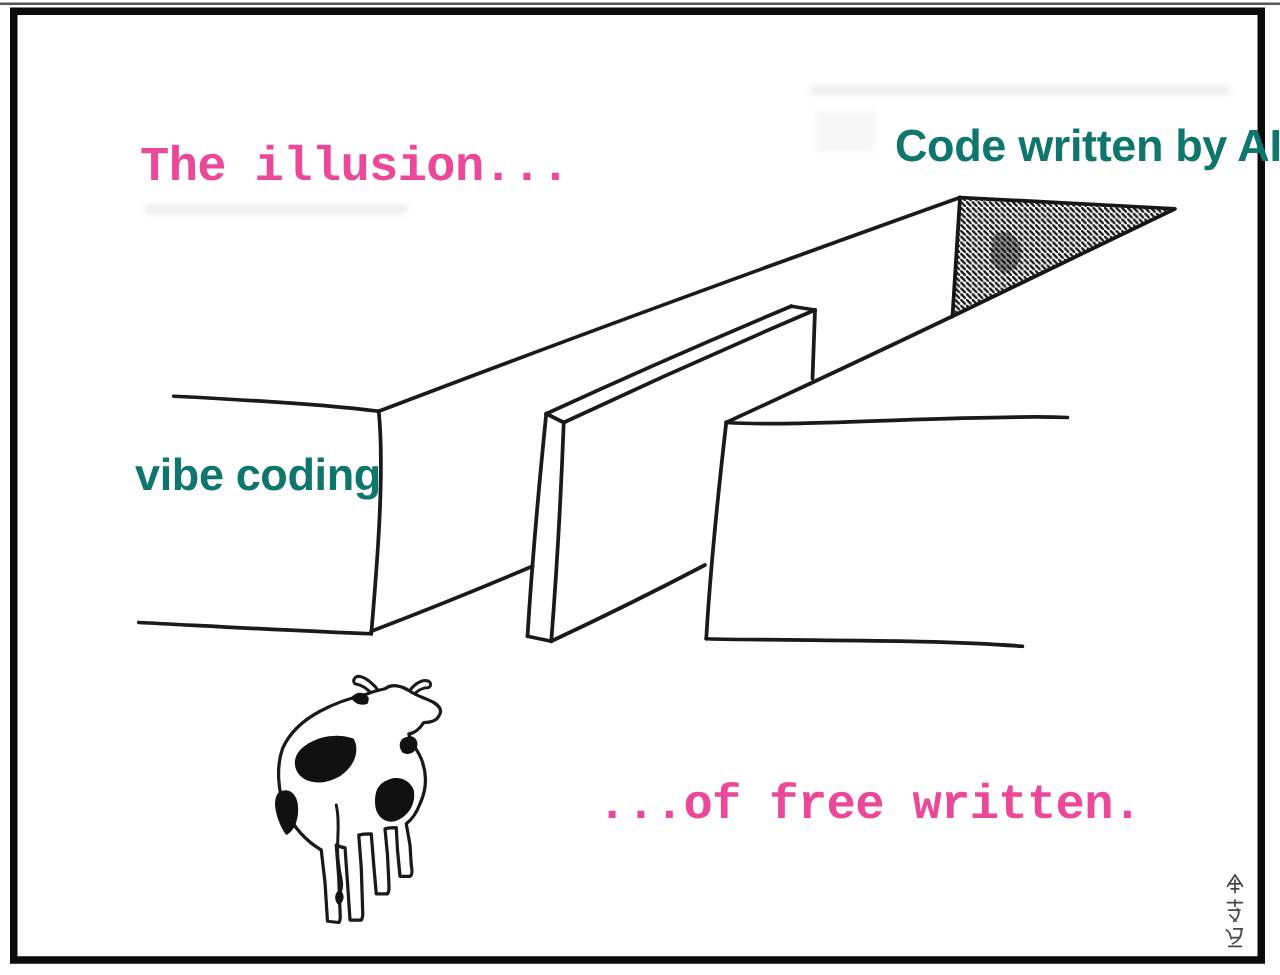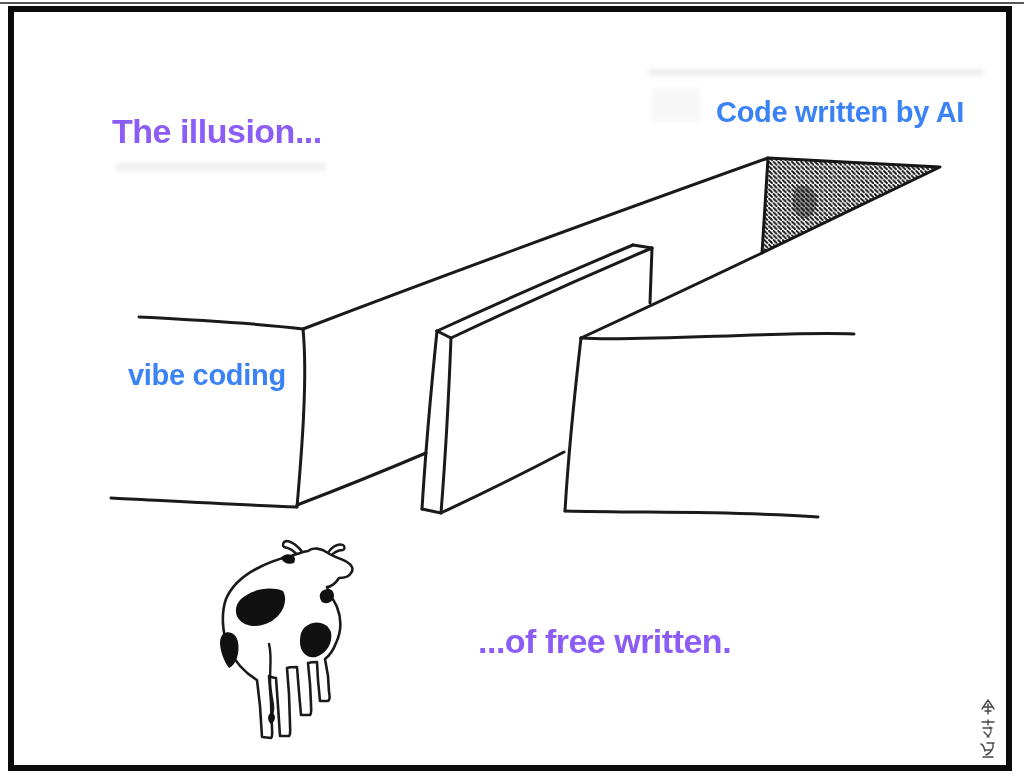--- a/index.html
+++ b/index.html
@@ -8,31 +8,31 @@
     position:relative;width:1024px;height:780px;background:#ffffff;
     overflow:hidden;font-family:"Liberation Sans","DejaVu Sans",sans-serif;
   }
   .hairline-top{position:absolute;top:2px;left:0;width:100%;height:2px;background:#3a3a3a;opacity:.85;}
   .frame{
     position:absolute;left:8px;top:6px;width:1004px;height:765px;
     border:6px solid #0b0b0b;box-sizing:border-box;
   }
   svg.art{position:absolute;left:0;top:0;width:1024px;height:780px;}
   .caption{
-    position:absolute;font-weight:700;color:#8b5cf6;white-space:nowrap;
-    font-size:34px;letter-spacing:-0.5px;
+    position:absolute;font-weight:700;color:#ec4899;white-space:nowrap;
+    font-size:39px;letter-spacing:-0.5px;font-family:Liberation Mono, monospace;
   }
   .caption.top{left:112px;top:112px;}
   .caption.bottom{left:478px;top:622px;}
   .label{
-    position:absolute;font-weight:700;color:#3b82f6;white-space:nowrap;
-    font-size:29px;letter-spacing:-0.3px;
+    position:absolute;font-weight:700;color:#0f766e;white-space:nowrap;
+    font-size:36px;letter-spacing:-0.3px;
   }
   .label.dest{left:716px;top:96px;}
-  .label.left{left:108px;top:359px;margin-left:20px;}
+  .label.left{left:108px;top:359px;}
   .label.right{left:606px;top:366px;}
   .smudge{position:absolute;background:#e9e9e9;filter:blur(2px);border-radius:3px;}
   .s1{left:648px;top:69px;width:336px;height:7px;opacity:.8;}
   .s2{left:116px;top:163px;width:210px;height:8px;opacity:.7;}
   .s3{left:652px;top:88px;width:48px;height:34px;opacity:.35;}
 </style>
 </head>
 <body>
 
 <div class="canvas">

